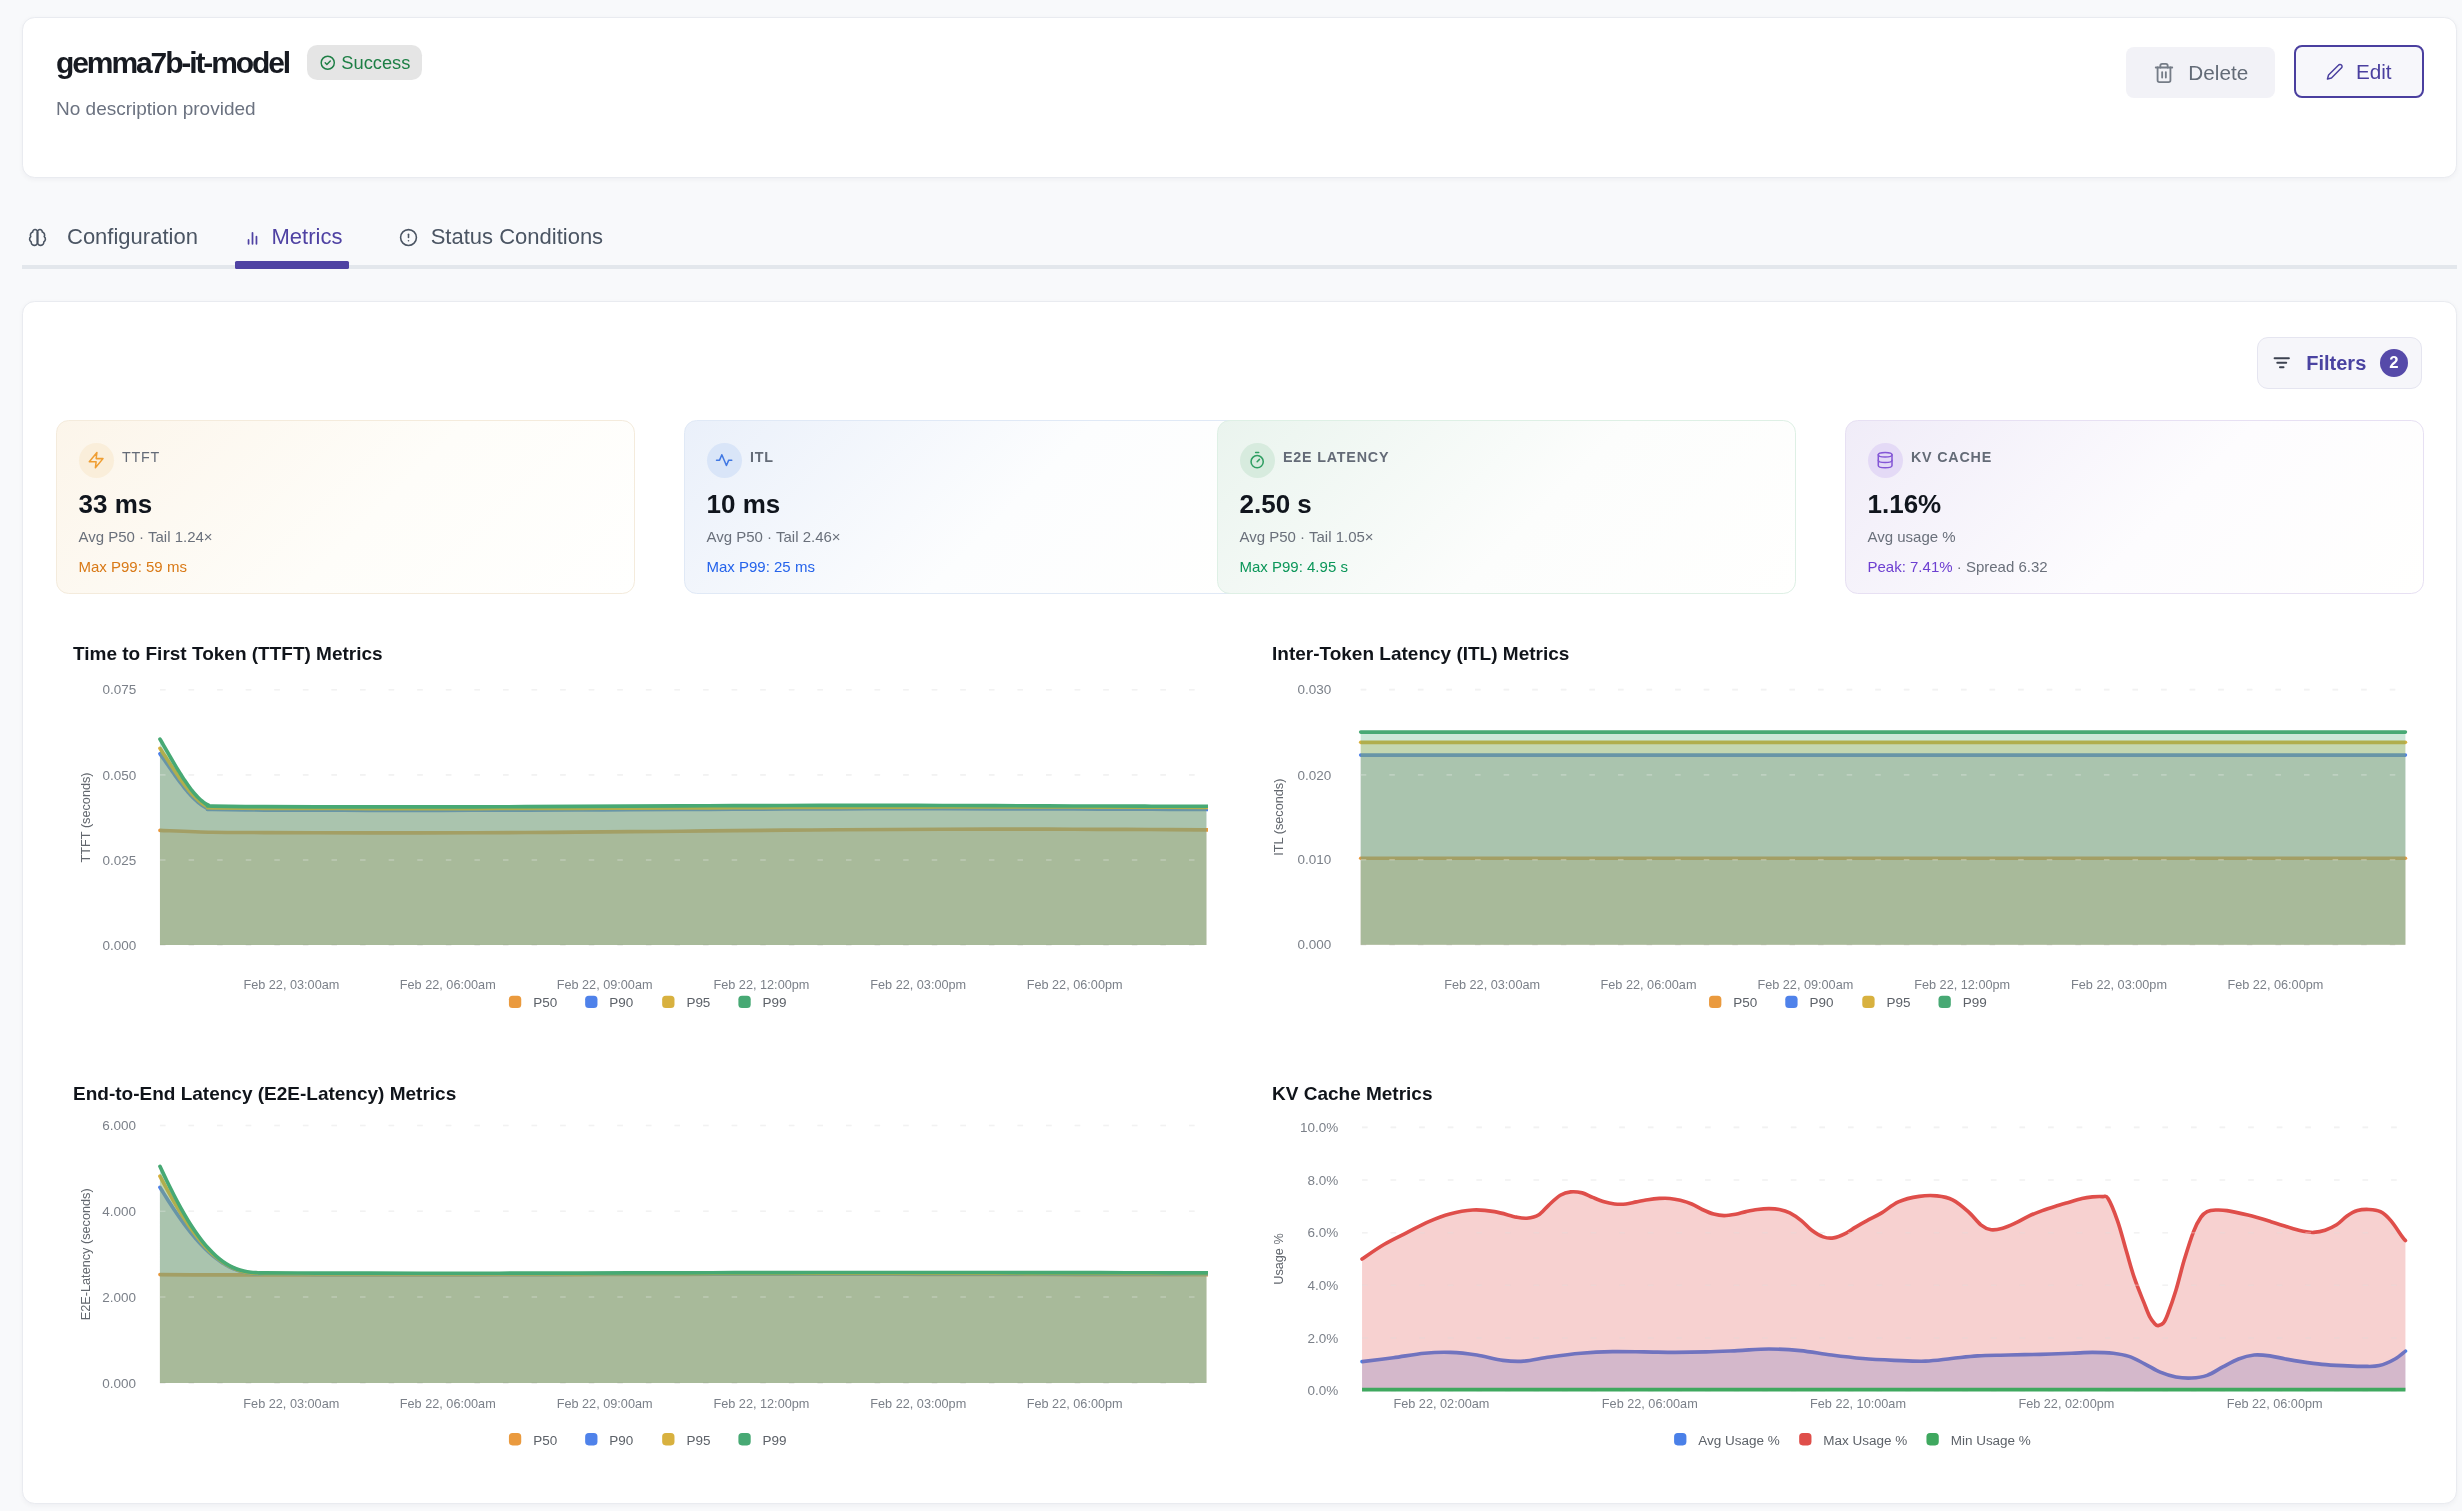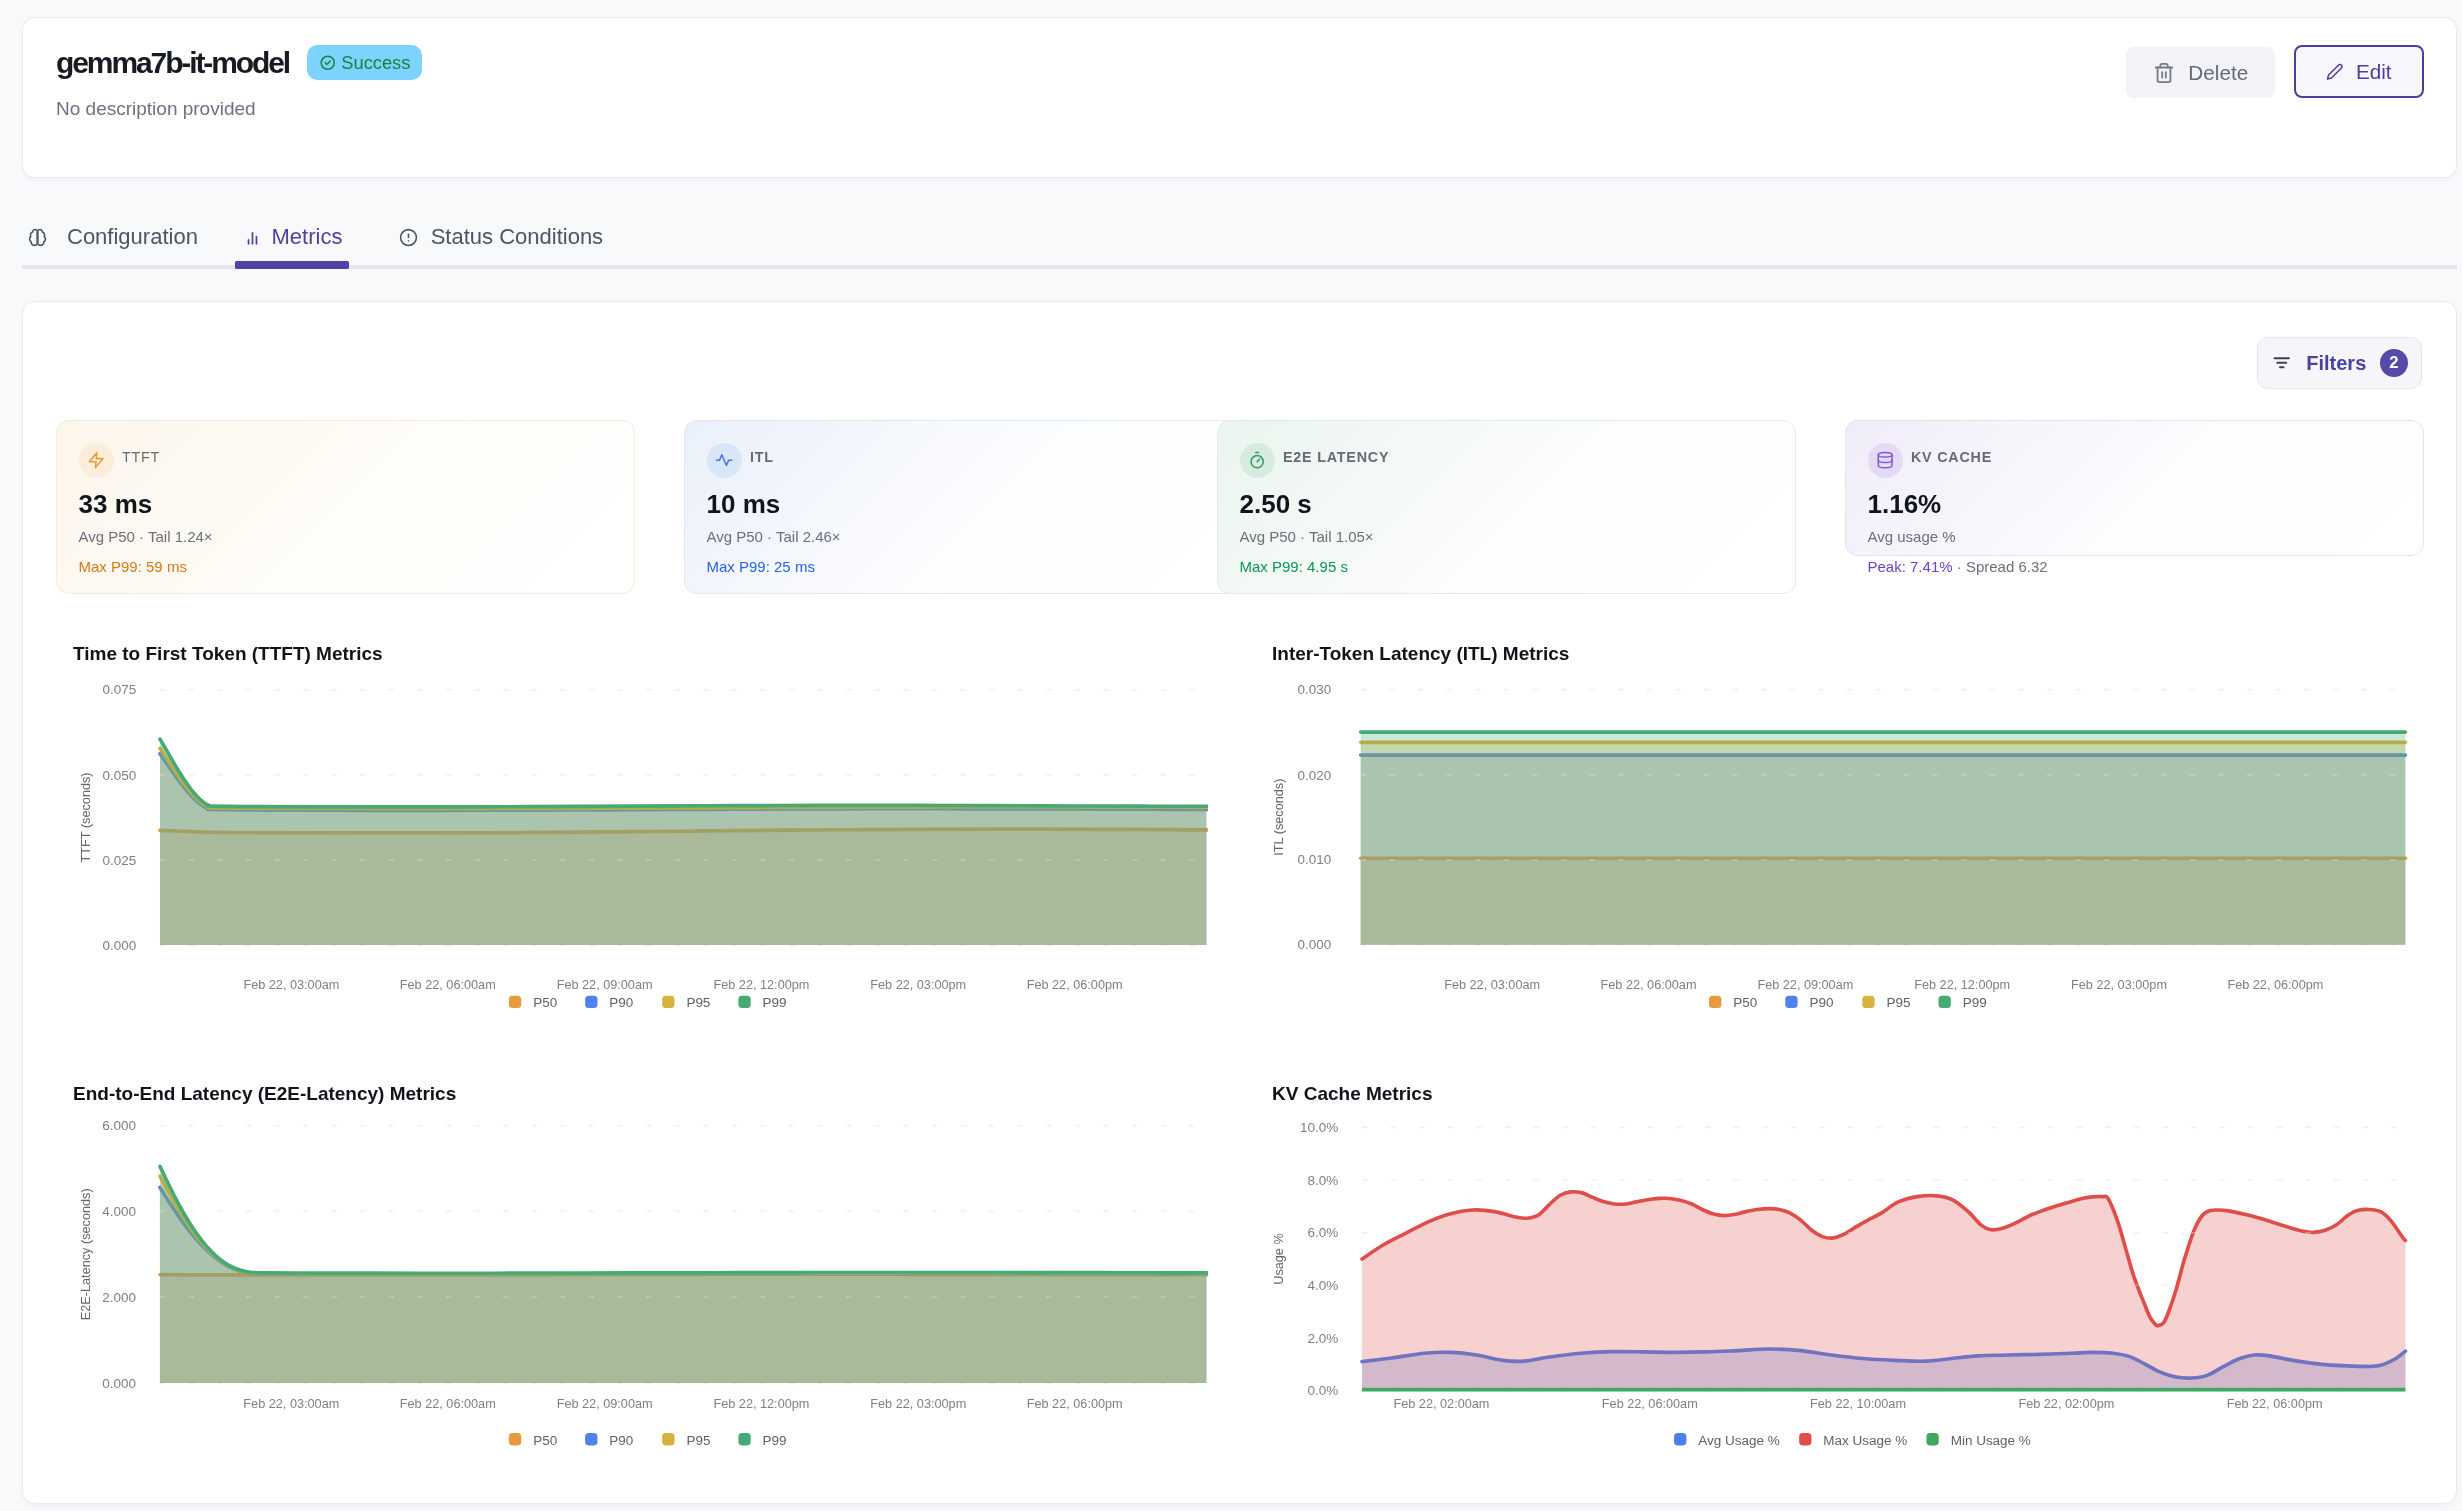--- a/index.html
+++ b/index.html
@@ -5,21 +5,21 @@
   * { margin:0; padding:0; box-sizing:border-box; }
   html,body { width:2462px; height:1512px; background:#f8f9fb; font-family:"Liberation Sans", sans-serif; overflow:hidden; }
   .abs { position:absolute; }
   svg text { font-family:"Liberation Sans", sans-serif; }
 </style>
 </head>
 <body>
 
 <div class="abs" style="left:21.5px;top:16.7px;width:2435px;height:161px;background:#ffffff;border:1.6px solid #e9ebf0;border-radius:12.7px;box-shadow:0 1.6px 4.8px rgba(16,24,40,.04)"></div>
 <div class="abs" style="left:56px;top:48px;font-size:30px;font-weight:700;color:#171a21;letter-spacing:-2.1px;line-height:1">gemma7b-it-model</div>
-<div class="abs" style="left:307px;top:45px;display:flex;align-items:center;gap:4.8px;background:#7dd3fc;color:#1d7f45;font-size:18.3px;height:35px;padding:0 12px;border-radius:10.3px">
+<div class="abs" style="left:307px;top:45px;display:flex;align-items:center;gap:4.8px;background:#e5e5e5;color:#1d7f45;font-size:18.3px;height:35px;padding:0 12px;border-radius:10.3px">
     <svg width="17.5" height="17.5" viewBox="0 0 24 24" fill="none" stroke="#1d7f45" stroke-width="2" stroke-linecap="round" stroke-linejoin="round">
       <circle cx="12" cy="12" r="9"></circle>
       <path d="m8.5 12 2.3 2.3 4.7-4.8"></path>
     </svg>
     <span>Success</span>
   </div>
 <div class="abs" style="left:56px;top:99px;font-size:19px;color:#6b7280;line-height:1">No description provided</div>
 <div class="abs" style="left:2126px;top:47px;width:149px;height:51px;background:#f2f2f7;border-radius:8px;display:flex;align-items:center;justify-content:center;gap:13.5px;color:#636b77;font-size:20.7px">
     <svg width="22" height="22" viewBox="0 0 24 24" fill="none" stroke="#757c87" stroke-width="2" stroke-linecap="round" stroke-linejoin="round">
       <path d="M3 6h18"></path>
@@ -104,21 +104,21 @@
         <line x1="10" y1="2" x2="14" y2="2"></line>
         <line x1="12" y1="14" x2="15" y2="11"></line>
         <circle cx="12" cy="14" r="8"></circle>
       </svg>
     </div>
   <div style="position:absolute;left:65px;top:28px;font-size:14.3px;font-weight:600;letter-spacing:0.8px;color:#646b77">E2E LATENCY</div>
   <div style="position:absolute;left:21.5px;top:70px;font-size:26px;font-weight:700;color:#10151d;line-height:1">2.50 s</div>
   <div style="position:absolute;left:21.5px;top:108px;font-size:15px;color:#6a707b;line-height:1">Avg P50 · Tail 1.05×</div>
   <div style="position:absolute;left:21.5px;top:138px;font-size:15px;line-height:1"><span style="color:#0b9659">Max P99: 4.95 s</span></div>
 </div>
-<div style="position:absolute;left:1845px;top:420px;width:579px;height:136px;border-radius:12.7px;border:1.6px solid #e7e0f3;background:linear-gradient(135deg,#f0ecf8 0%,#fdfcfe 55%,#fffffe 100%);box-sizing:border-box">
+<div style="position:absolute;left:1845px;top:420px;width:579px;height:174px;border-radius:12.7px;border:1.6px solid #e7e0f3;background:linear-gradient(135deg,#f0ecf8 0%,#fdfcfe 55%,#fffffe 100%);box-sizing:border-box">
   <div style="position:absolute;left:21.5px;top:22px;width:35px;height:35px;border-radius:50%;background:#e4daf6;display:flex;align-items:center;justify-content:center">
       <svg width="18.3" height="18.3" viewBox="0 0 24 24" fill="none" stroke="#8457d6" stroke-width="2" stroke-linecap="round" stroke-linejoin="round">
         <ellipse cx="12" cy="5" rx="9" ry="3"></ellipse>
         <path d="M3 5v14a9 3 0 0 0 18 0V5"></path>
         <path d="M3 12a9 3 0 0 0 18 0"></path>
       </svg>
     </div>
   <div style="position:absolute;left:65px;top:28px;font-size:14.3px;font-weight:600;letter-spacing:0.8px;color:#646b77">KV CACHE</div>
   <div style="position:absolute;left:21.5px;top:70px;font-size:26px;font-weight:700;color:#10151d;line-height:1">1.16%</div>
   <div style="position:absolute;left:21.5px;top:108px;font-size:15px;color:#6a707b;line-height:1">Avg usage %</div>

